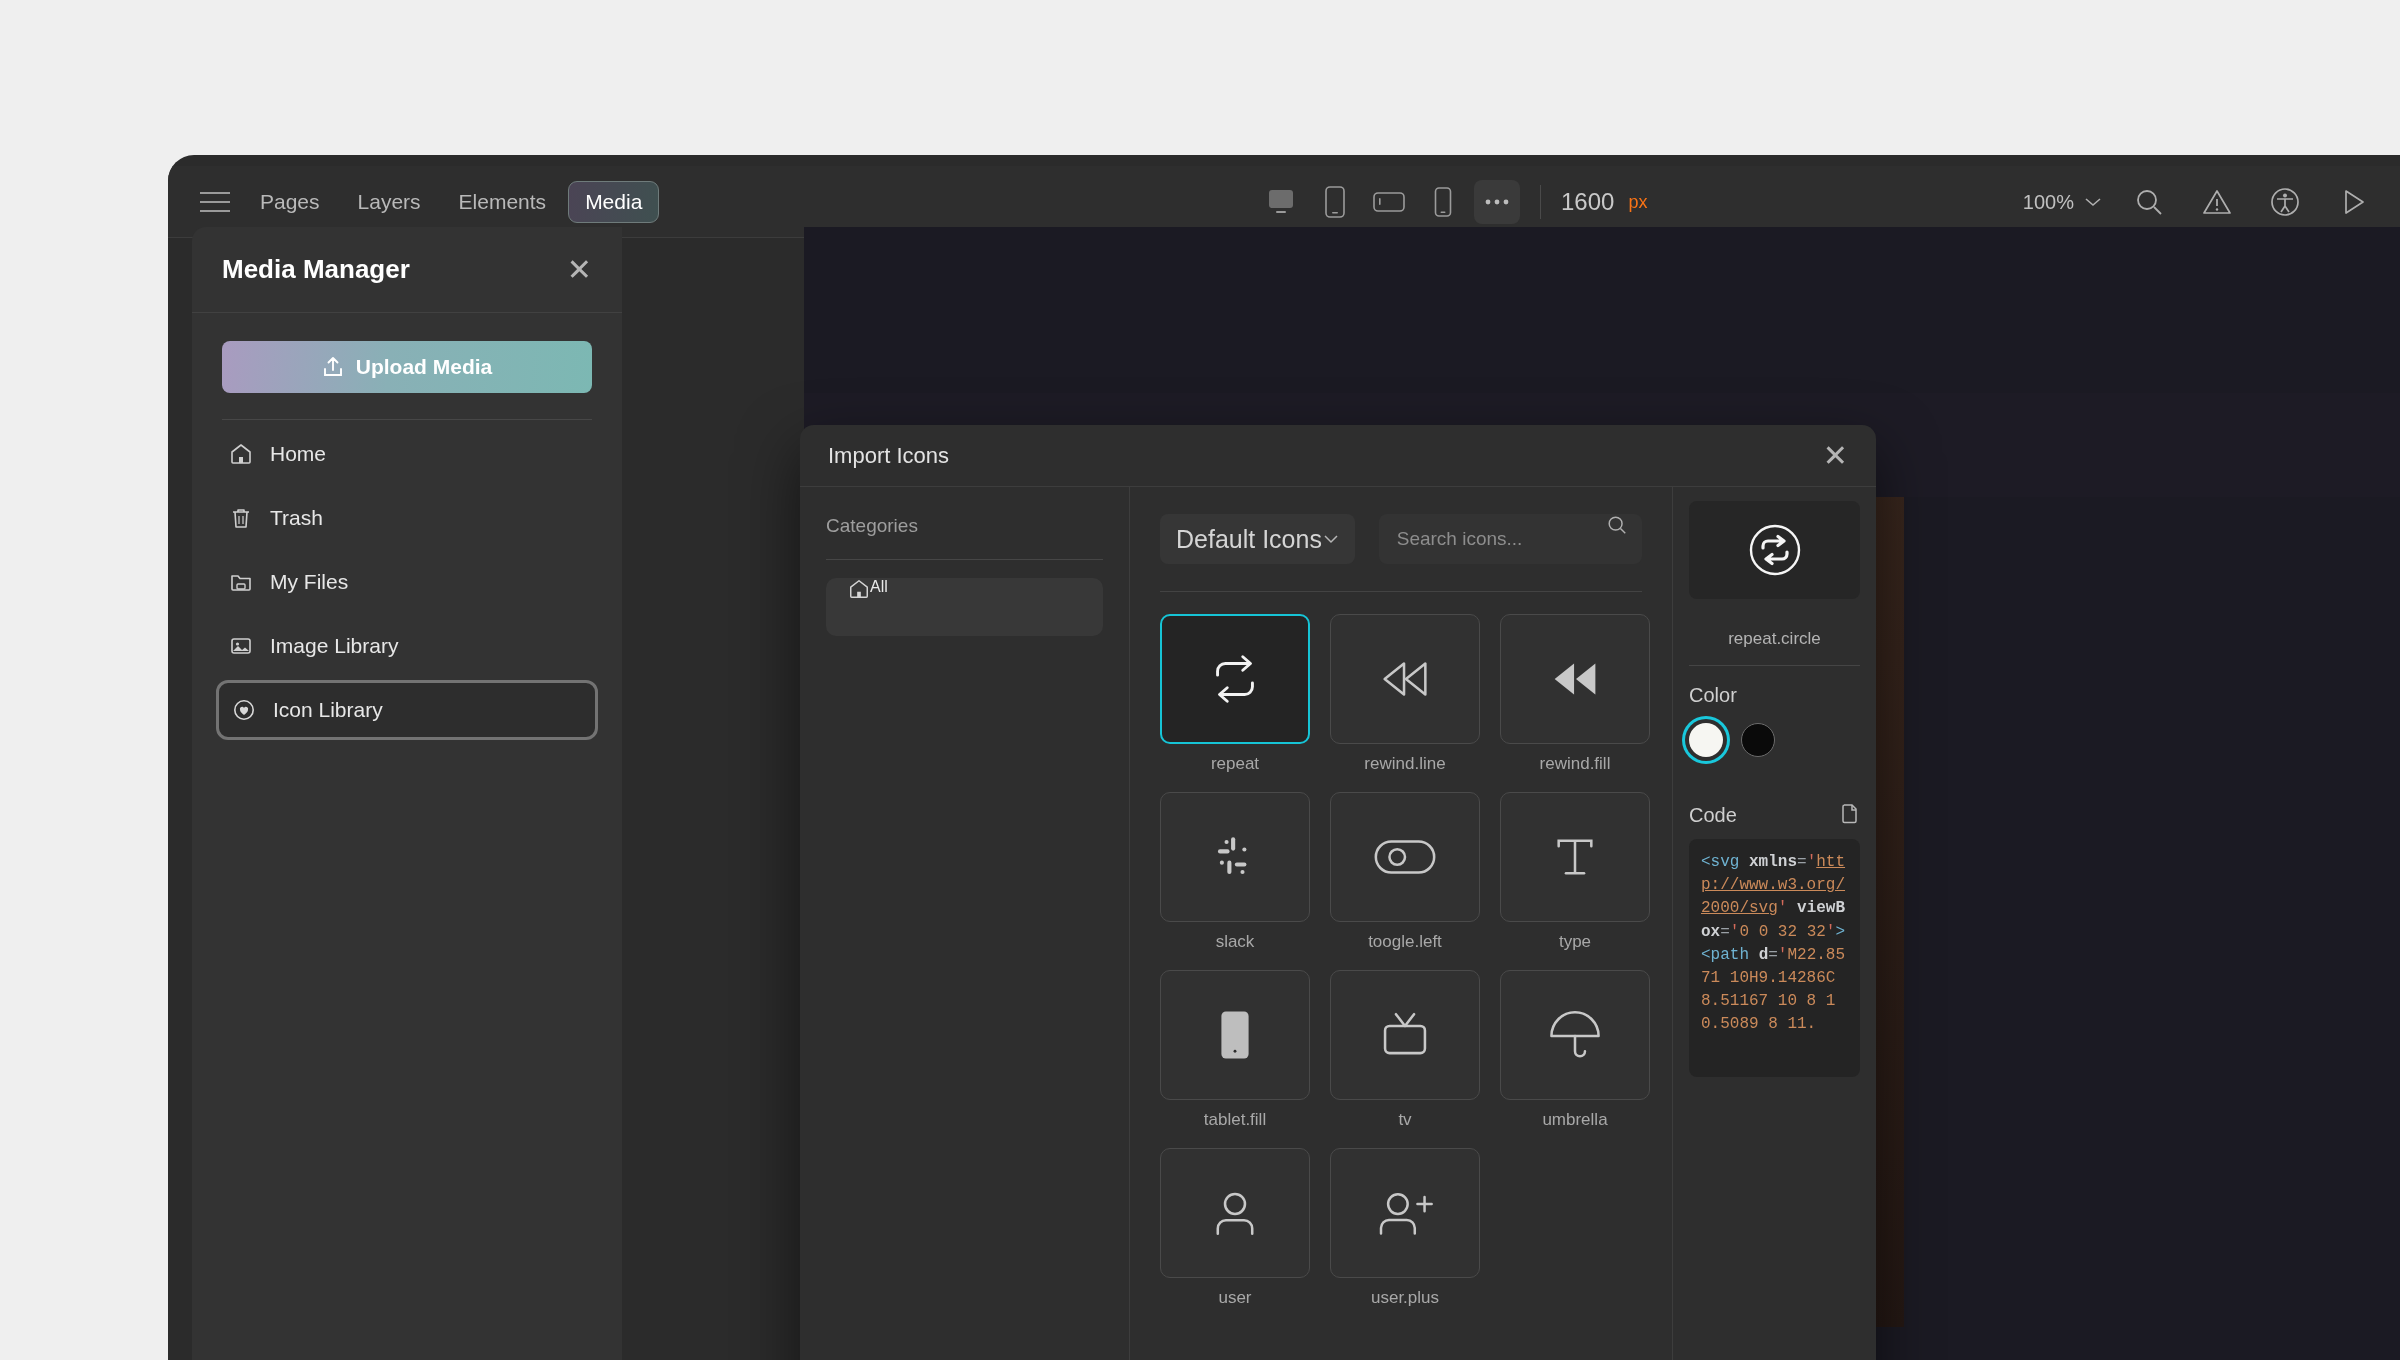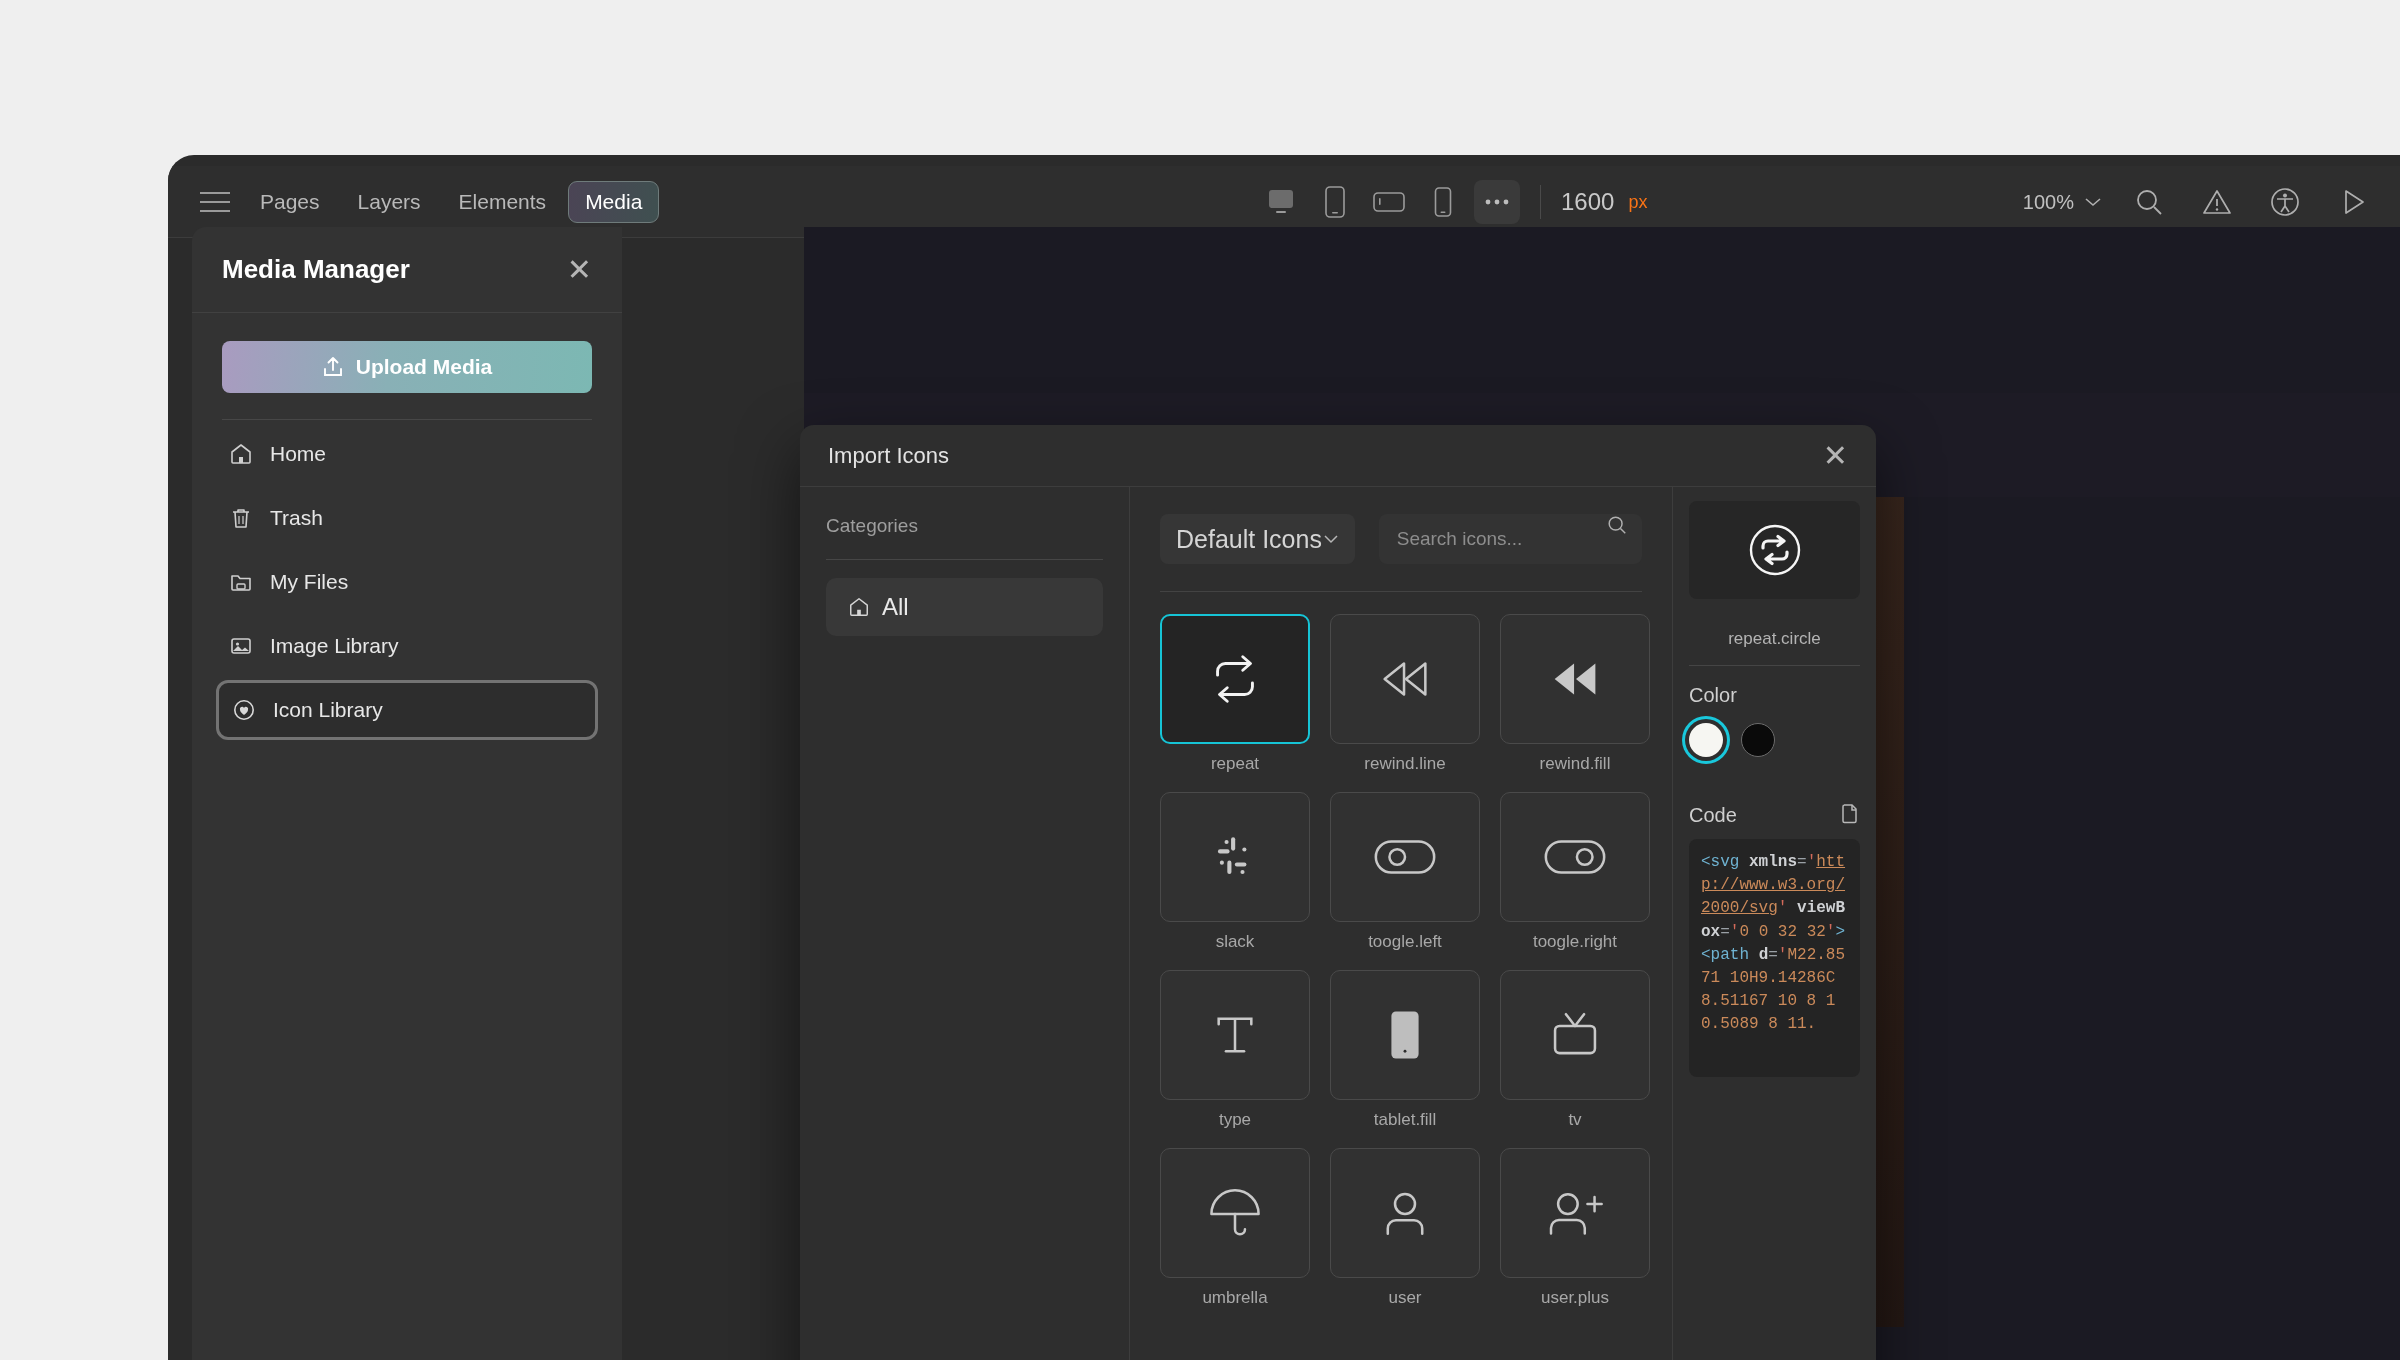--- a/index.html
+++ b/index.html
@@ -137,22 +137,22 @@
   #modal-body { display:flex; height: 884px; }
 
   
   #categories {
     width: 330px; border-right: 1px solid #3d3d3d; padding: 28px 26px 0 26px;
   }
   #cat-label { color:#9e9e9e; font-size: 19px; }
   #cat-sep { height:1px; background:#464646; margin-top: 22px; }
   .cat-item {
     margin-top: 18px; height: 58px; border-radius: 10px; background:#383838;
-    display:flex; align-items:center; gap: 12px; padding-left: 22px;
-    color:#e9e9e9; font-size: 24px; cursor:pointer;
+    display:flex; align-items:flex-start; padding-left: 22px;
+    color:#e9e9e9; font-size: 16px; cursor:pointer;
   }
 
   
   #grid-col { flex: 1; display:flex; flex-direction:column; min-width:0; }
   #grid-toolbar { height: 104px; display:flex; align-items:center; padding: 0 30px; gap: 24px; }
   #cat-select {
     width: 198px; height: 50px; background:#363636; border-radius: 8px;
     display:flex; align-items:center; justify-content:space-between;
     padding: 0 16px; color:#d5d5d5; font-size: 25px; cursor:pointer;
   }
@@ -485,29 +485,20 @@
           <div class="icon-cell">
             <div class="icon-box">
               <svg width="70" height="48" viewBox="0 0 72 48">
                 <rect x="6" y="8" width="60" height="32" rx="16" fill="none" stroke="#c8c8c8" stroke-width="2.6"></rect>
                 <circle cx="28" cy="24" r="8" fill="none" stroke="#c8c8c8" stroke-width="2.6"></circle>
               </svg>
             </div>
             <div class="icon-name">toogle.left</div>
           </div>
 
-          <div class="icon-cell">
-            <div class="icon-box">
-              <svg width="70" height="48" viewBox="0 0 72 48">
-                <rect x="6" y="8" width="60" height="32" rx="16" fill="none" stroke="#c8c8c8" stroke-width="2.6"></rect>
-                <circle cx="46" cy="24" r="8" fill="none" stroke="#c8c8c8" stroke-width="2.6"></circle>
-              </svg>
-            </div>
-            <div class="icon-name">toogle.right</div>
-          </div>
 
           <div class="icon-cell">
             <div class="icon-box">
               <svg width="58" height="58" viewBox="0 0 64 64">
                 <path d="M14 20v-6h36v6" fill="none" stroke="#c8c8c8" stroke-width="2.8" stroke-linecap="round"></path>
                 <path d="M32 14v36" fill="none" stroke="#c8c8c8" stroke-width="2.8"></path>
                 <path d="M22 50h20" fill="none" stroke="#c8c8c8" stroke-width="2.8" stroke-linecap="round"></path>
               </svg>
             </div>
             <div class="icon-name">type</div>

